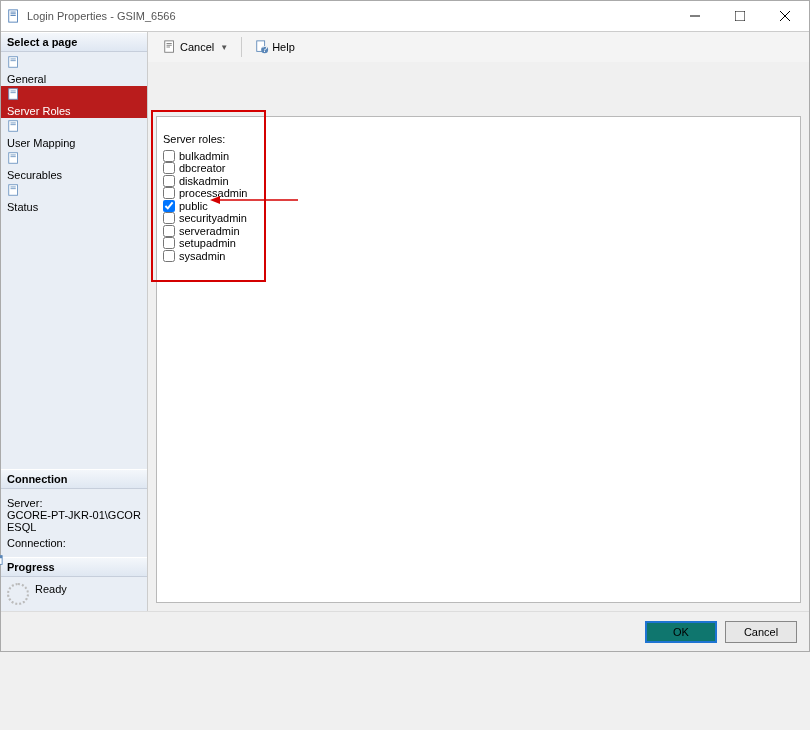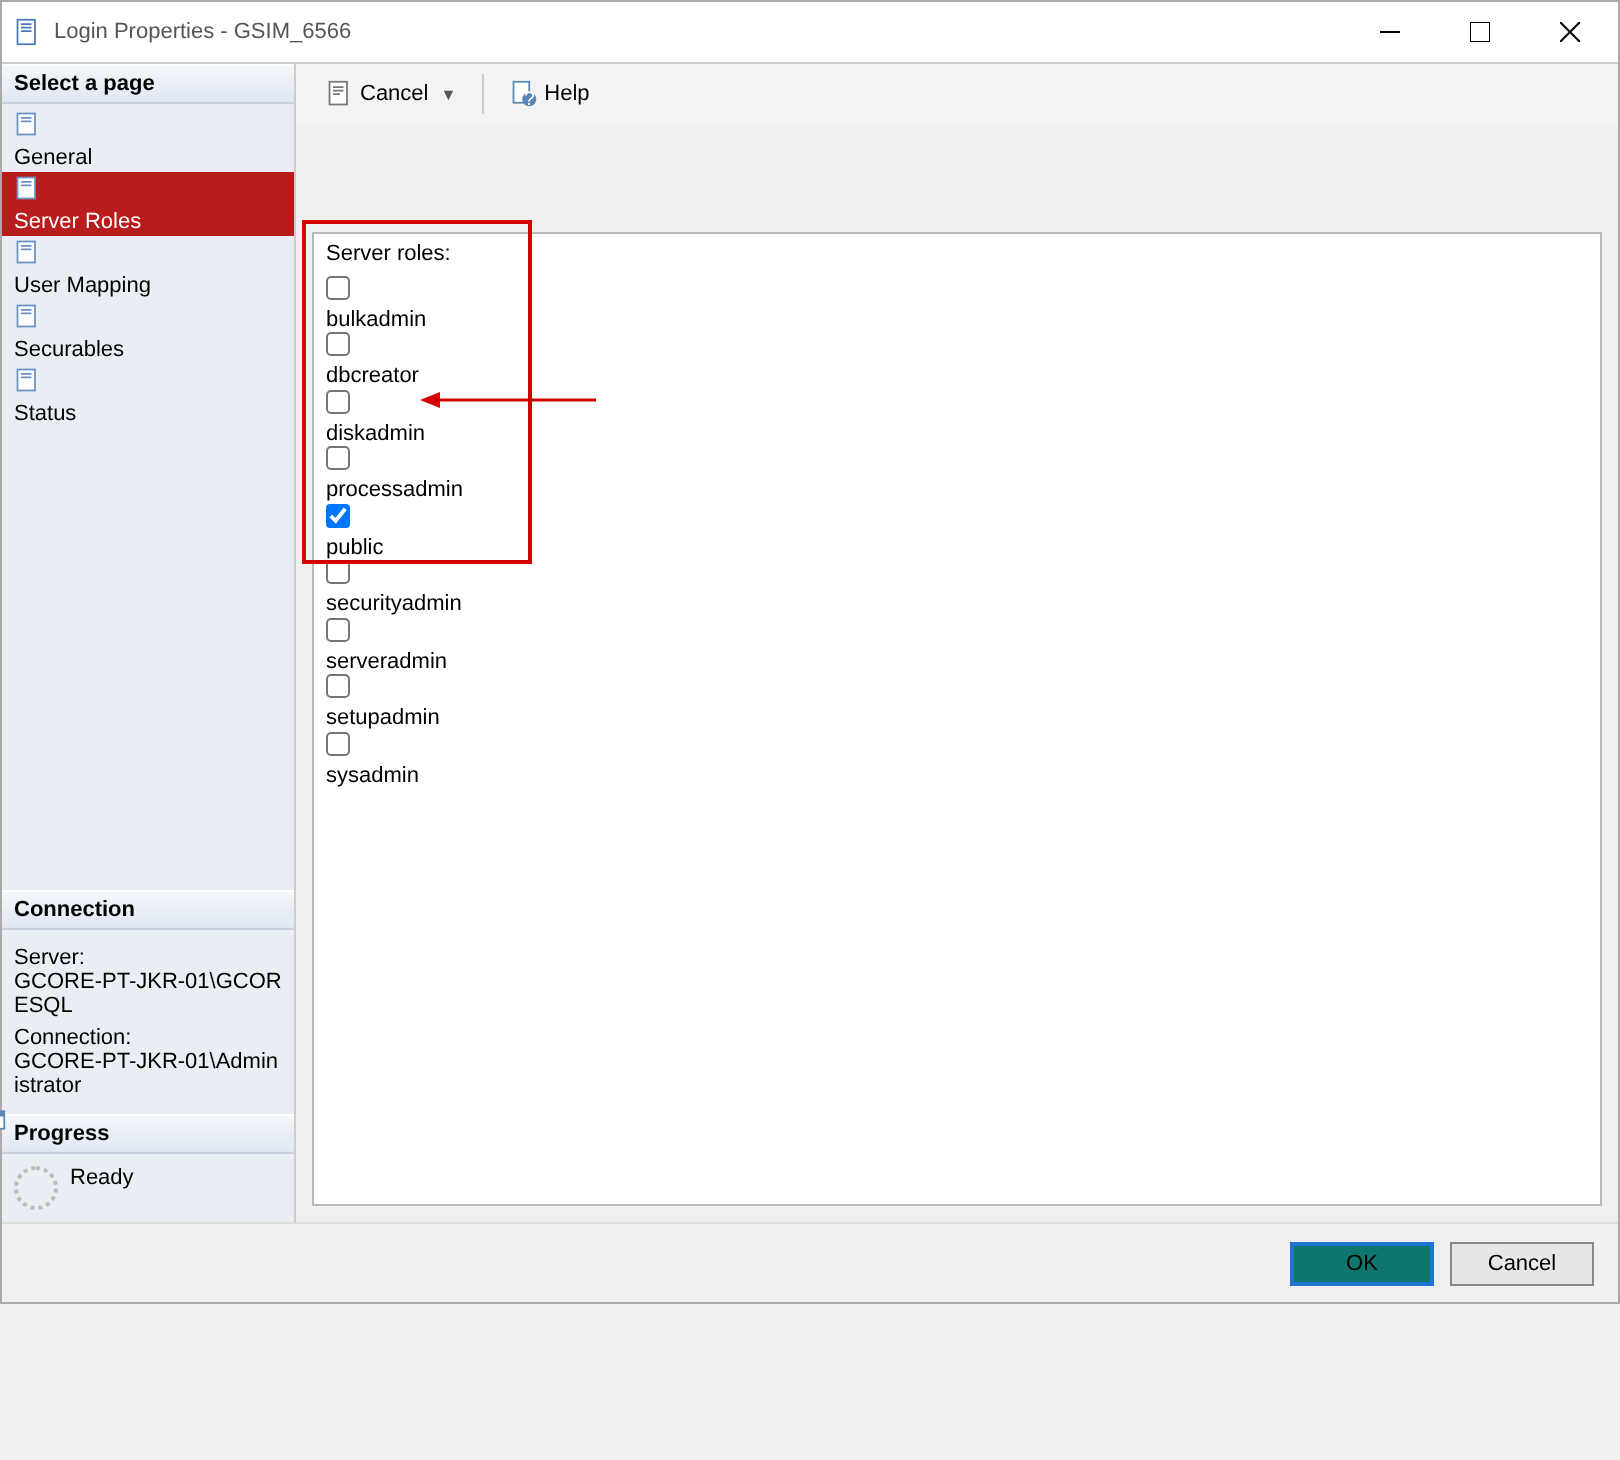--- a/index.html
+++ b/index.html
@@ -28,23 +28,23 @@
 .spinner { width: 22px; height: 22px; border: 2px dotted #bbb; border-radius: 50%; }
 .right-pane { flex: 1; background: #f0f0f0; display: flex; flex-direction: column; min-width: 0; }
 .toolbar { height: 30px; display: flex; align-items: center; padding: 0 8px; gap: 2px; background: #f4f4f4; }
 .tool-btn { display: flex; align-items: center; padding: 3px 6px; gap: 3px; border: 1px solid transparent; cursor: default; }
 .tool-sep { width: 1px; height: 20px; background: #ccc; margin: 0 4px; }
 .drop-arrow { margin-left: 3px; font-size: 8px; color: #555; }
 .content { flex: 1; background: #f0f0f0; padding: 8px; position: relative; }
 .desc { padding: 6px 10px 14px 20px; color: #000; }
 .panel { border: 1px solid #b9b9b9; background: #fff; position: absolute; top: 54px; left: 8px; right: 8px; bottom: 8px; }
 .roles-box { position: absolute; left: 0px; top: 0px; width: 112px; }
-.roles-label { padding: 4px 6px 2px 6px; }
+.roles-label { padding: 16px 6px 2px 6px; }
 .roles-list { padding: 2px 6px 6px 6px; }
-.role { display: flex; align-items: flex-start; gap: 4px; margin: 0.5px 0; flex-direction: column; }
+.role { display: flex; align-items: flex-start; gap: 4px; margin: 0.5px 0; }
 .role input { width: 12px; height: 12px; }
 .highlight-rect { position: absolute; border: 2px solid #d40000; pointer-events: none; }
 .footer { height: 40px; display: flex; align-items: center; justify-content: flex-end; padding: 0 12px; gap: 8px; background: #f0f0f0; border-top: 1px solid #ddd; }
 .dlg-btn { width: 72px; height: 22px; border: 1px solid #888; background: #e7e7e7; cursor: default; }
 .dlg-btn.primary { border: 2px solid #1e74d2; background: #0f766e; }
 .arrow-annot { position: absolute; pointer-events: none; }
 </style>
 </head>
 <body>
 
@@ -125,21 +125,20 @@
           </div>
         </div>
 
       <div class="flex-spacer"></div>
 
       <div class="section-header">Connection</div>
       <div class="conn-block">
         <div class="conn-label">Server:</div>
         <div class="conn-val">GCORE-PT-JKR-01\GCORESQL</div>
         <div class="conn-label">Connection:</div>
-        <div class="conn-val">GCORE-PT-JKR-01\Administrator</div>
         <div style="position:relative; margin-top:4px;">
           <svg class="conn-link-icon" viewBox="0 0 16 16">
               <rect x="1" y="3" width="14" height="10" fill="#fff" stroke="#5a86b7"></rect>
               <rect x="1" y="3" width="14" height="3" fill="#5a86b7"></rect>
             </svg>
         </div>
       </div>
 
       <div class="section-header">Progress</div>
       <div class="progress-block">

